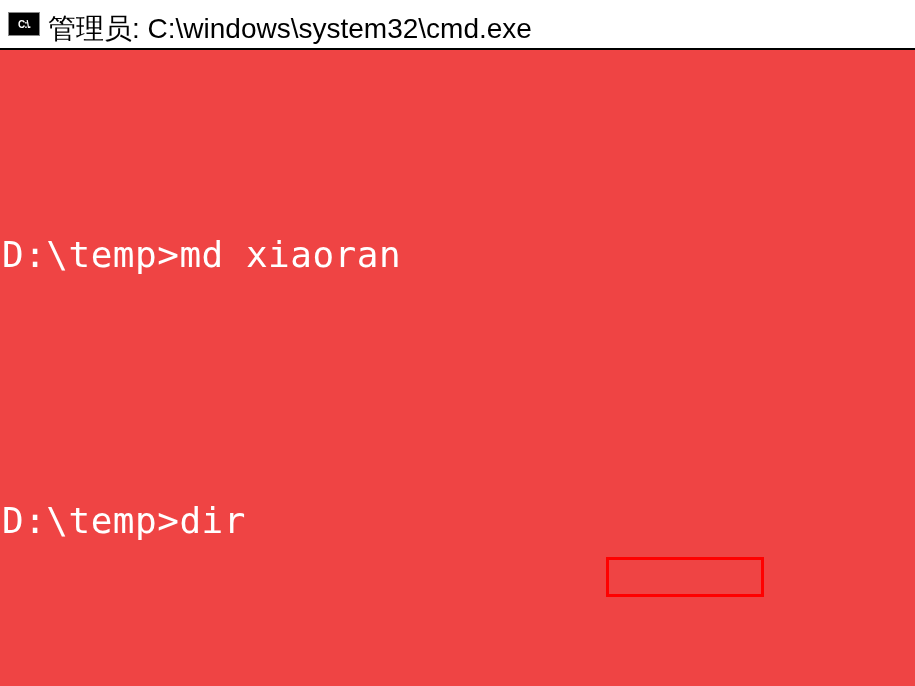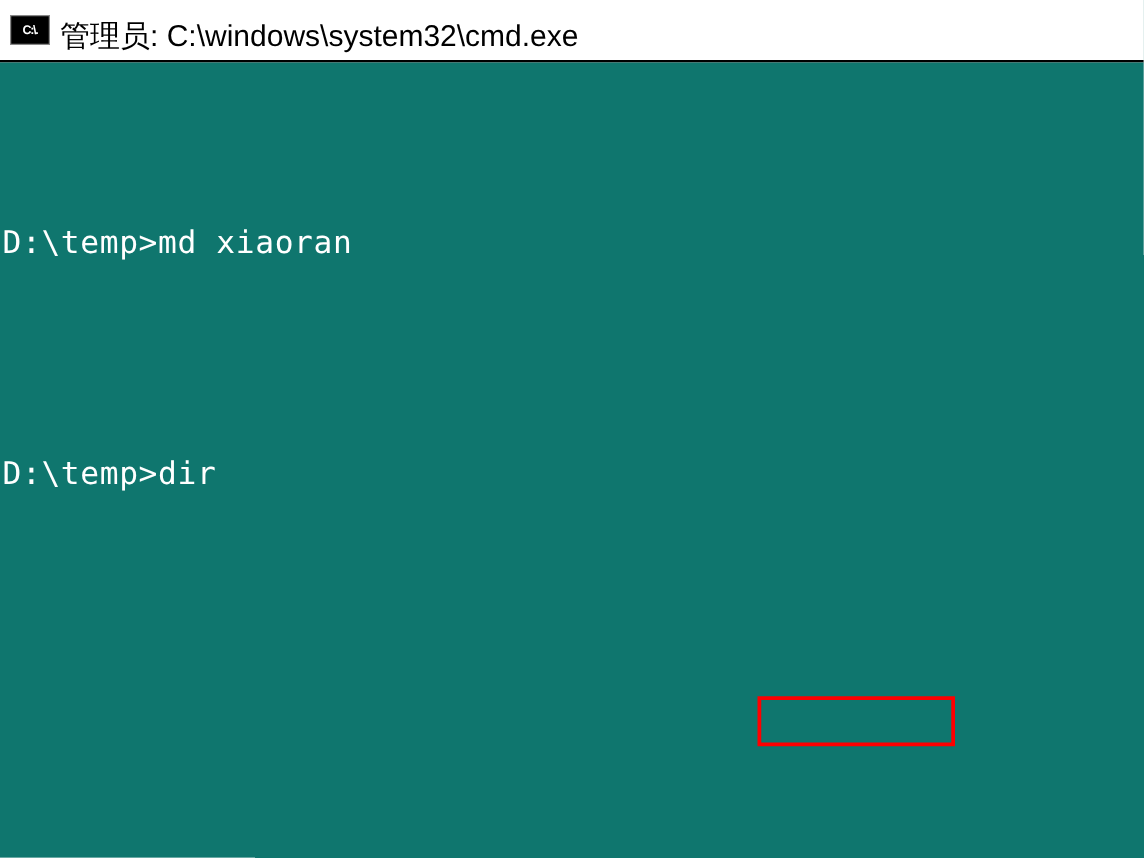--- a/index.html
+++ b/index.html
@@ -31,32 +31,32 @@
       color: #fff;
       font-size: 10px;
       display: flex;
       align-items: center;
       justify-content: center;
       letter-spacing: -1px;
       font-family: Arial, sans-serif;
       font-weight: bold;
     }
     .title-text {
-      font-size: 24px;
+      font-size: 28px;
       color: #000;
       font-family: "Microsoft YaHei", "SimSun", sans-serif;
       margin-top: 10px;
     }
     .terminal {
-      background: #0f766e;
+      background: #ef4444;
       color: #fff;
       width: 100%;
       height: calc(100% - 50px);
       padding: 6px 2px;
-      font-size: 25px;
+      font-size: 36px;
       line-height: 1.23;
       white-space: pre;
       font-family: "NSimSun", "SimSun", "Consolas", monospace;
       position: relative;
       letter-spacing: 0.5px;
     }
     .terminal-content {
       width: 100%;
     }
     .highlight-box {

